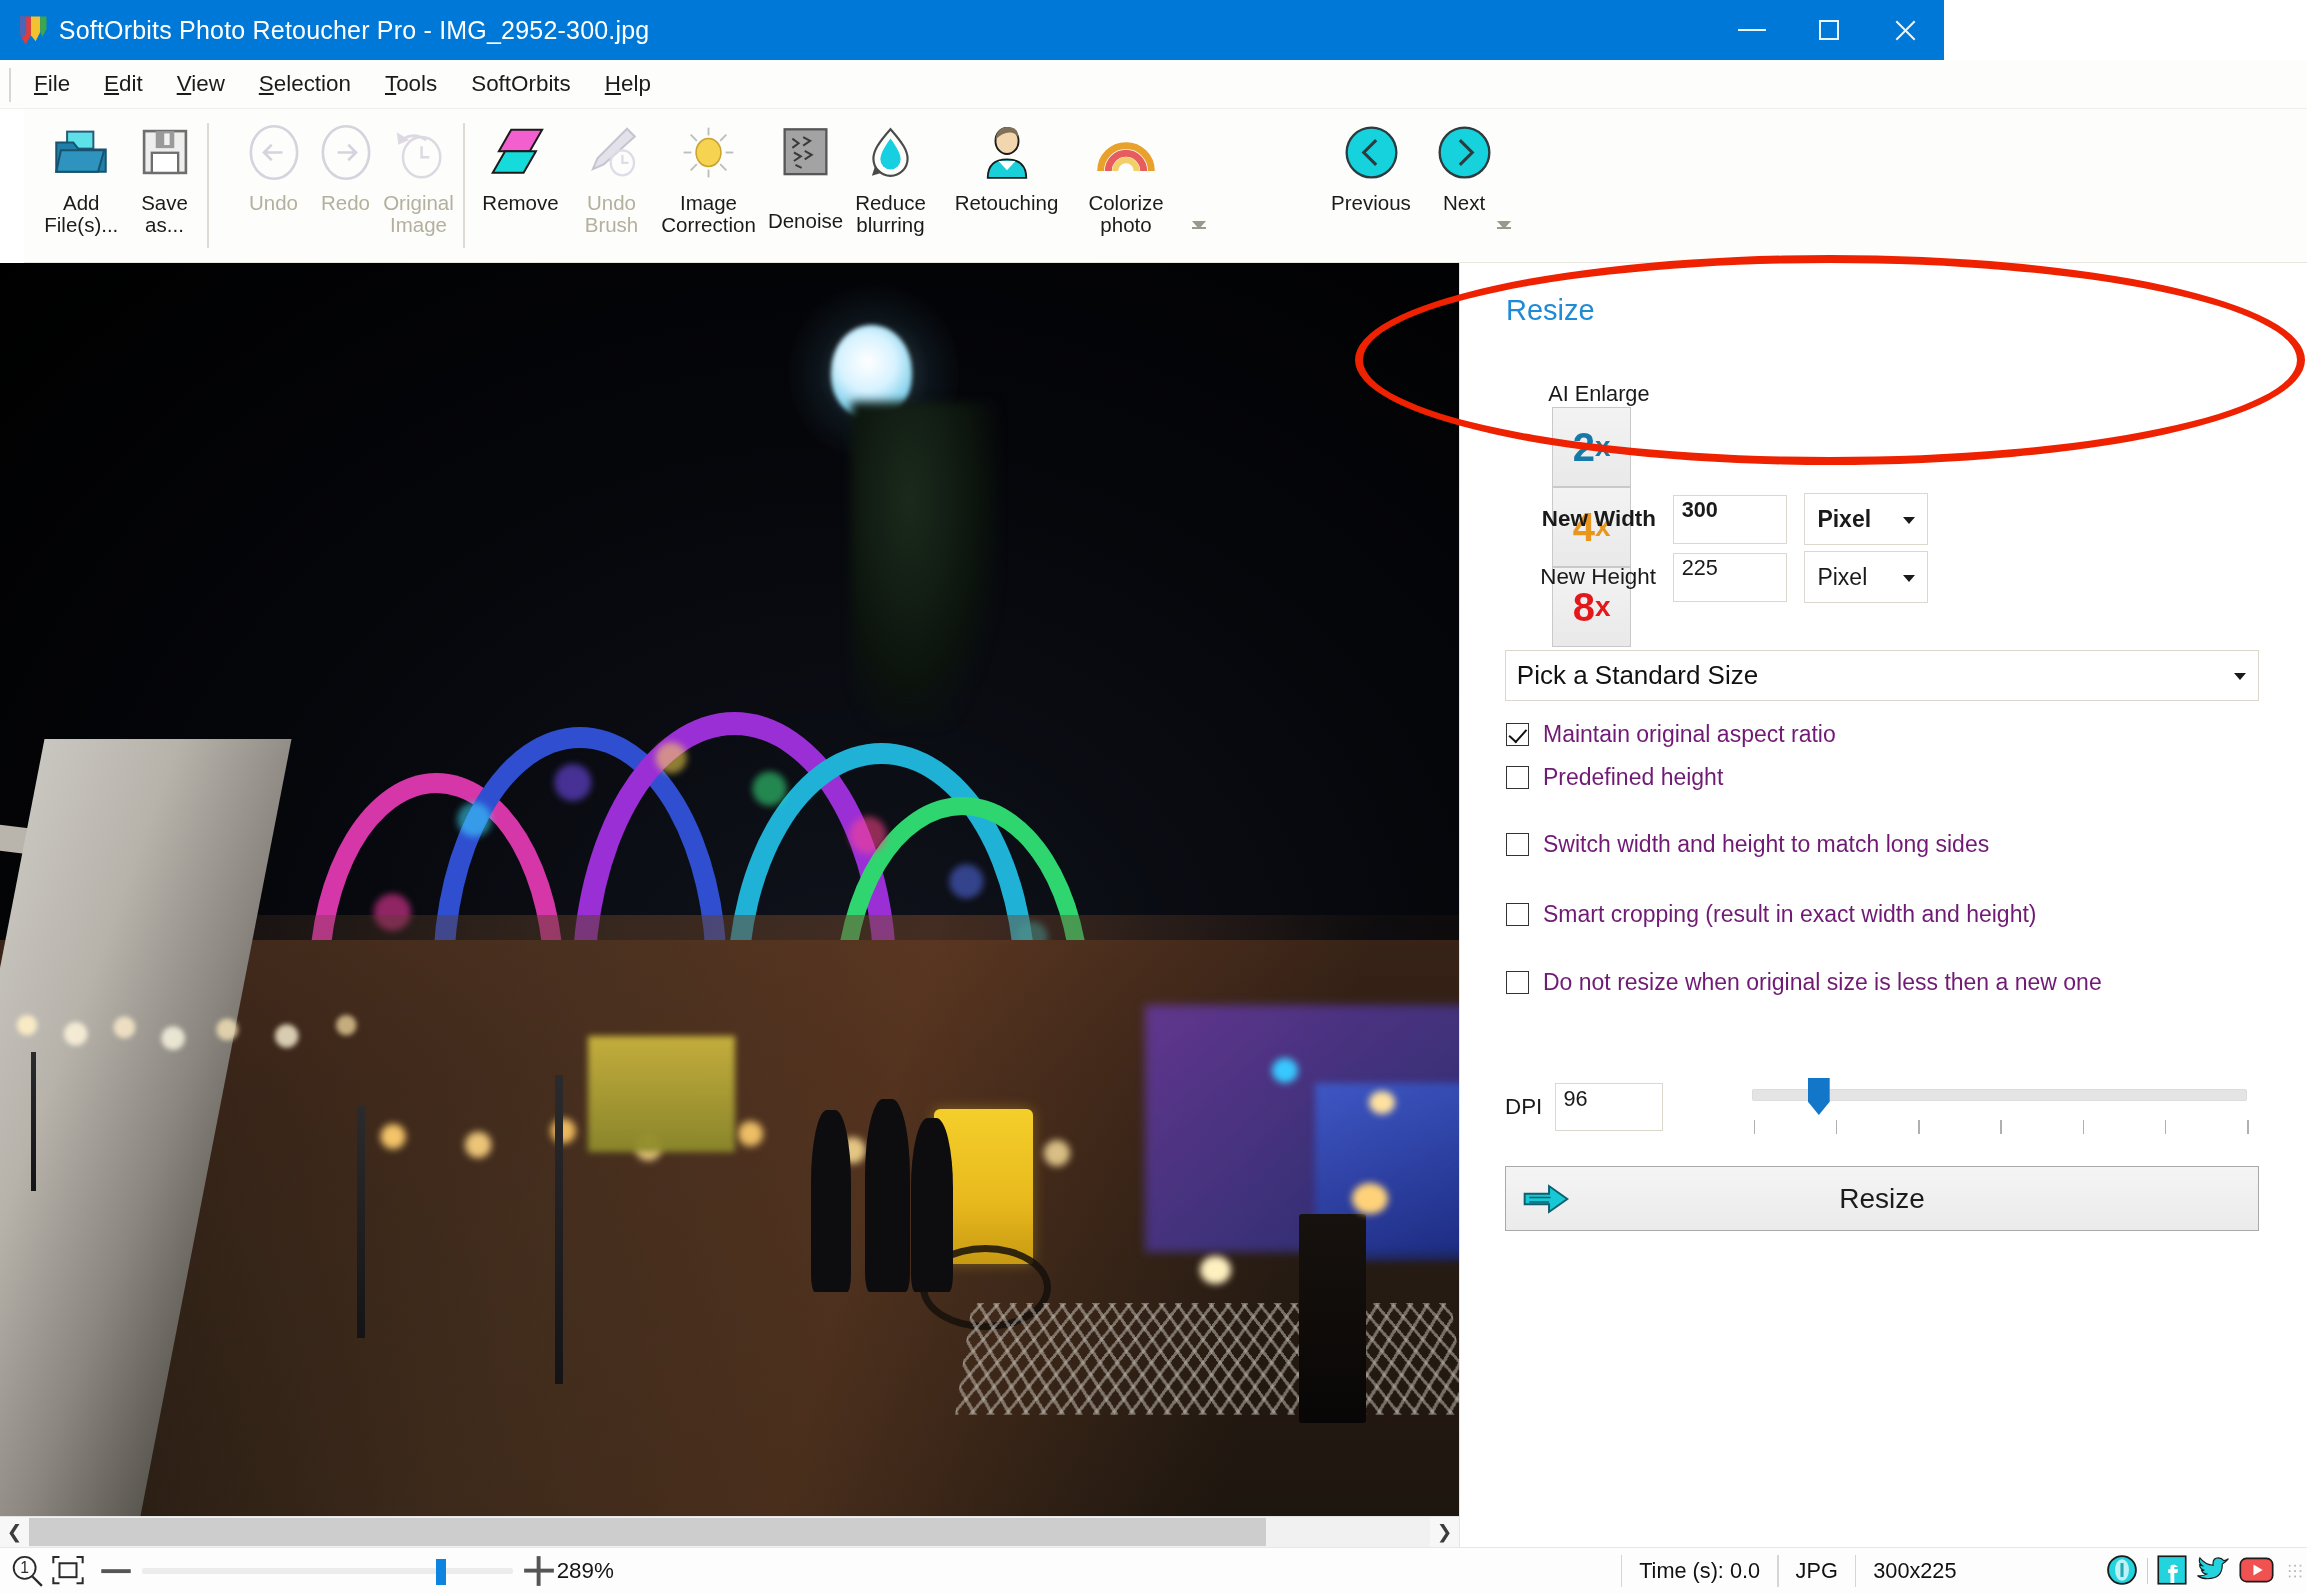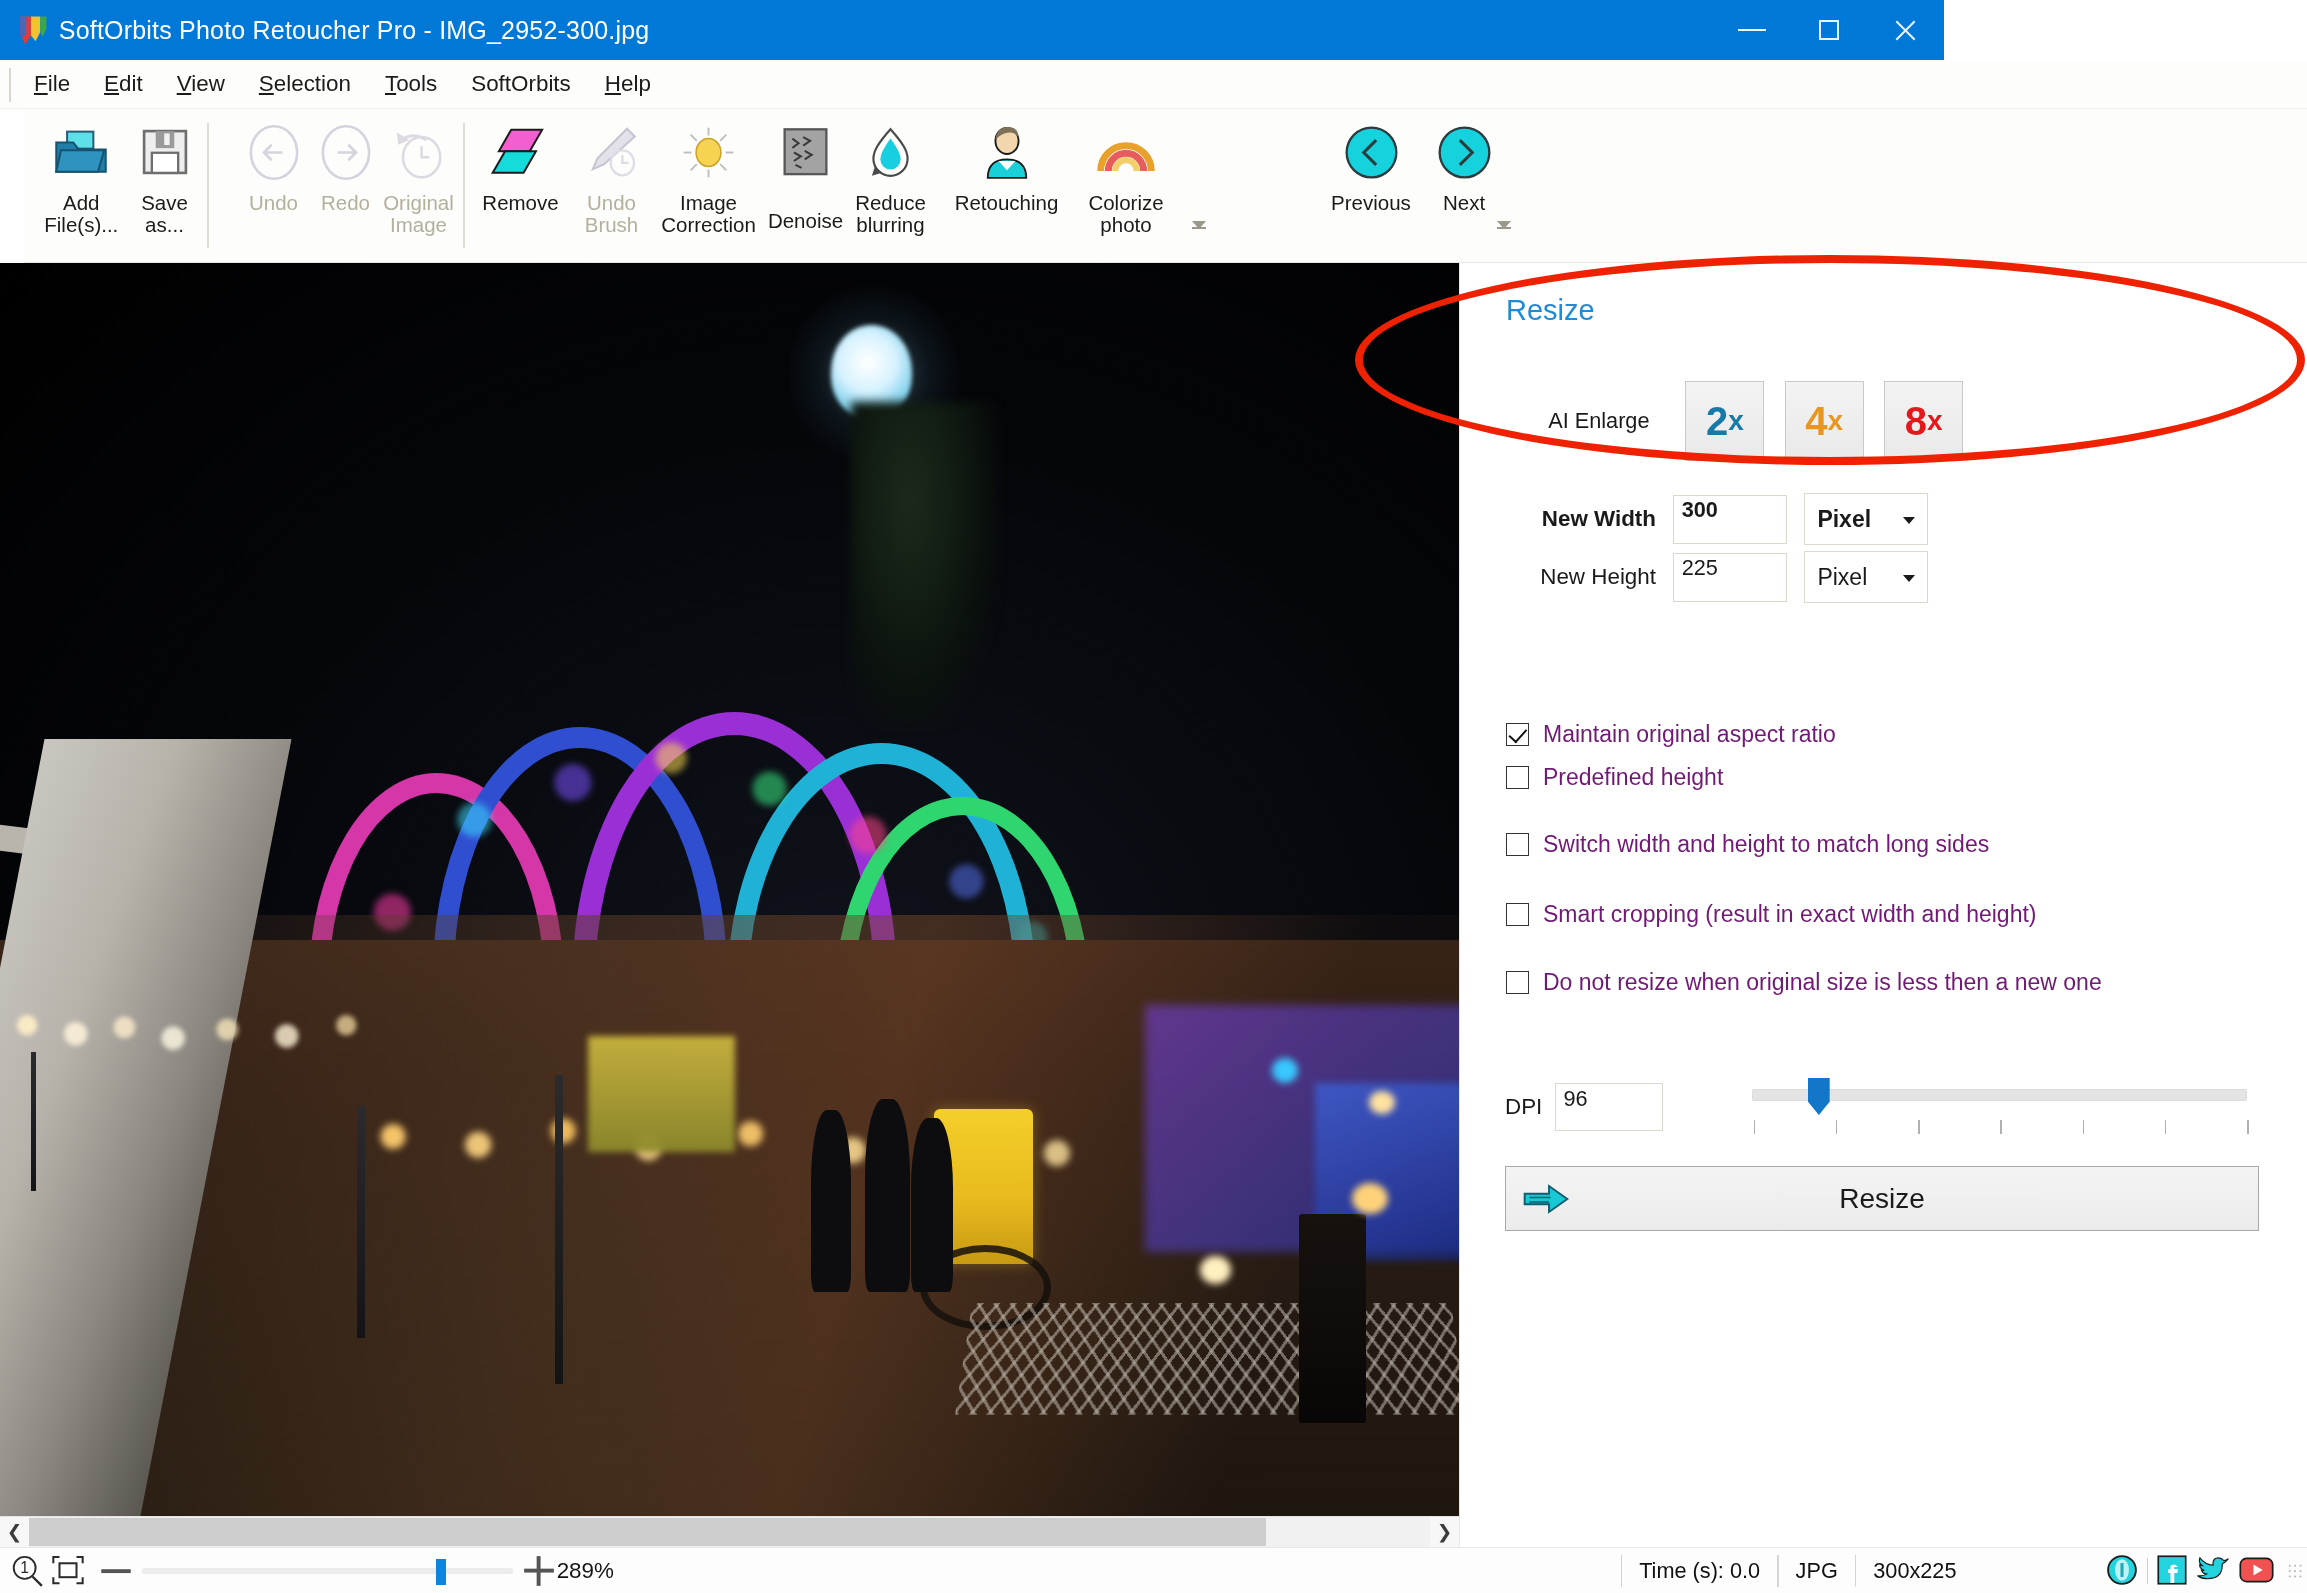--- a/index.html
+++ b/index.html
@@ -184,21 +184,21 @@
     position: absolute; left: 1459px; top: 263px;
     width: 848px; height: 1284px; background: #ffffff;
     border-left: 0.8px solid #e6e6e6;
   }
   .panel-title {
     position:absolute; left: 46px; top: 31px;
     font-size: 29px; color: #1f8ad6;
   }
   .ai-row {
     position:absolute; left: 46px; top: 118px;
-    display:flex; align-items:center; gap: 8px;
+    display:flex; align-items:center; gap: 0; flex-direction: column;
   }
   .ai-label { font-size: 21.7px; color:#1a1a1a; width: 159px; text-align:right; padding-right: 15.5px;}
   .ai-btn {
     width: 79px; height: 80px; margin-left: 12.4px;
     background: linear-gradient(to bottom,#f3f3f3,#e9e9e9);
     border: 0.8px solid #c9c9c9;
     display:flex; align-items:center; justify-content:center;
     font-weight: bold; font-size: 40px; line-height:1;
   }
   .ai-btn .sm { font-size: 28px; }
@@ -649,20 +649,24 @@
 
   <div class="field-row" style="left:20px; top:288px;">
     <div class="field-label">New Height</div>
     <div class="txtbox">225</div>
     <div class="selbox">
       <span>Pixel</span>
       <span class="caret"></span>
     </div>
   </div>
 
+  <div class="wide-sel">
+    <span>Pick a Standard Size</span>
+    <span class="caret"></span>
+  </div>
 
   <div class="cb-row" style="top:458px;">
     <span class="cb checked"></span>
     <span class="cb-label">Maintain original aspect ratio</span>
   </div>
   <div class="cb-row" style="top:501px;">
     <span class="cb"></span>
     <span class="cb-label">Predefined height</span>
   </div>
   <div class="cb-row" style="top:568px;">

